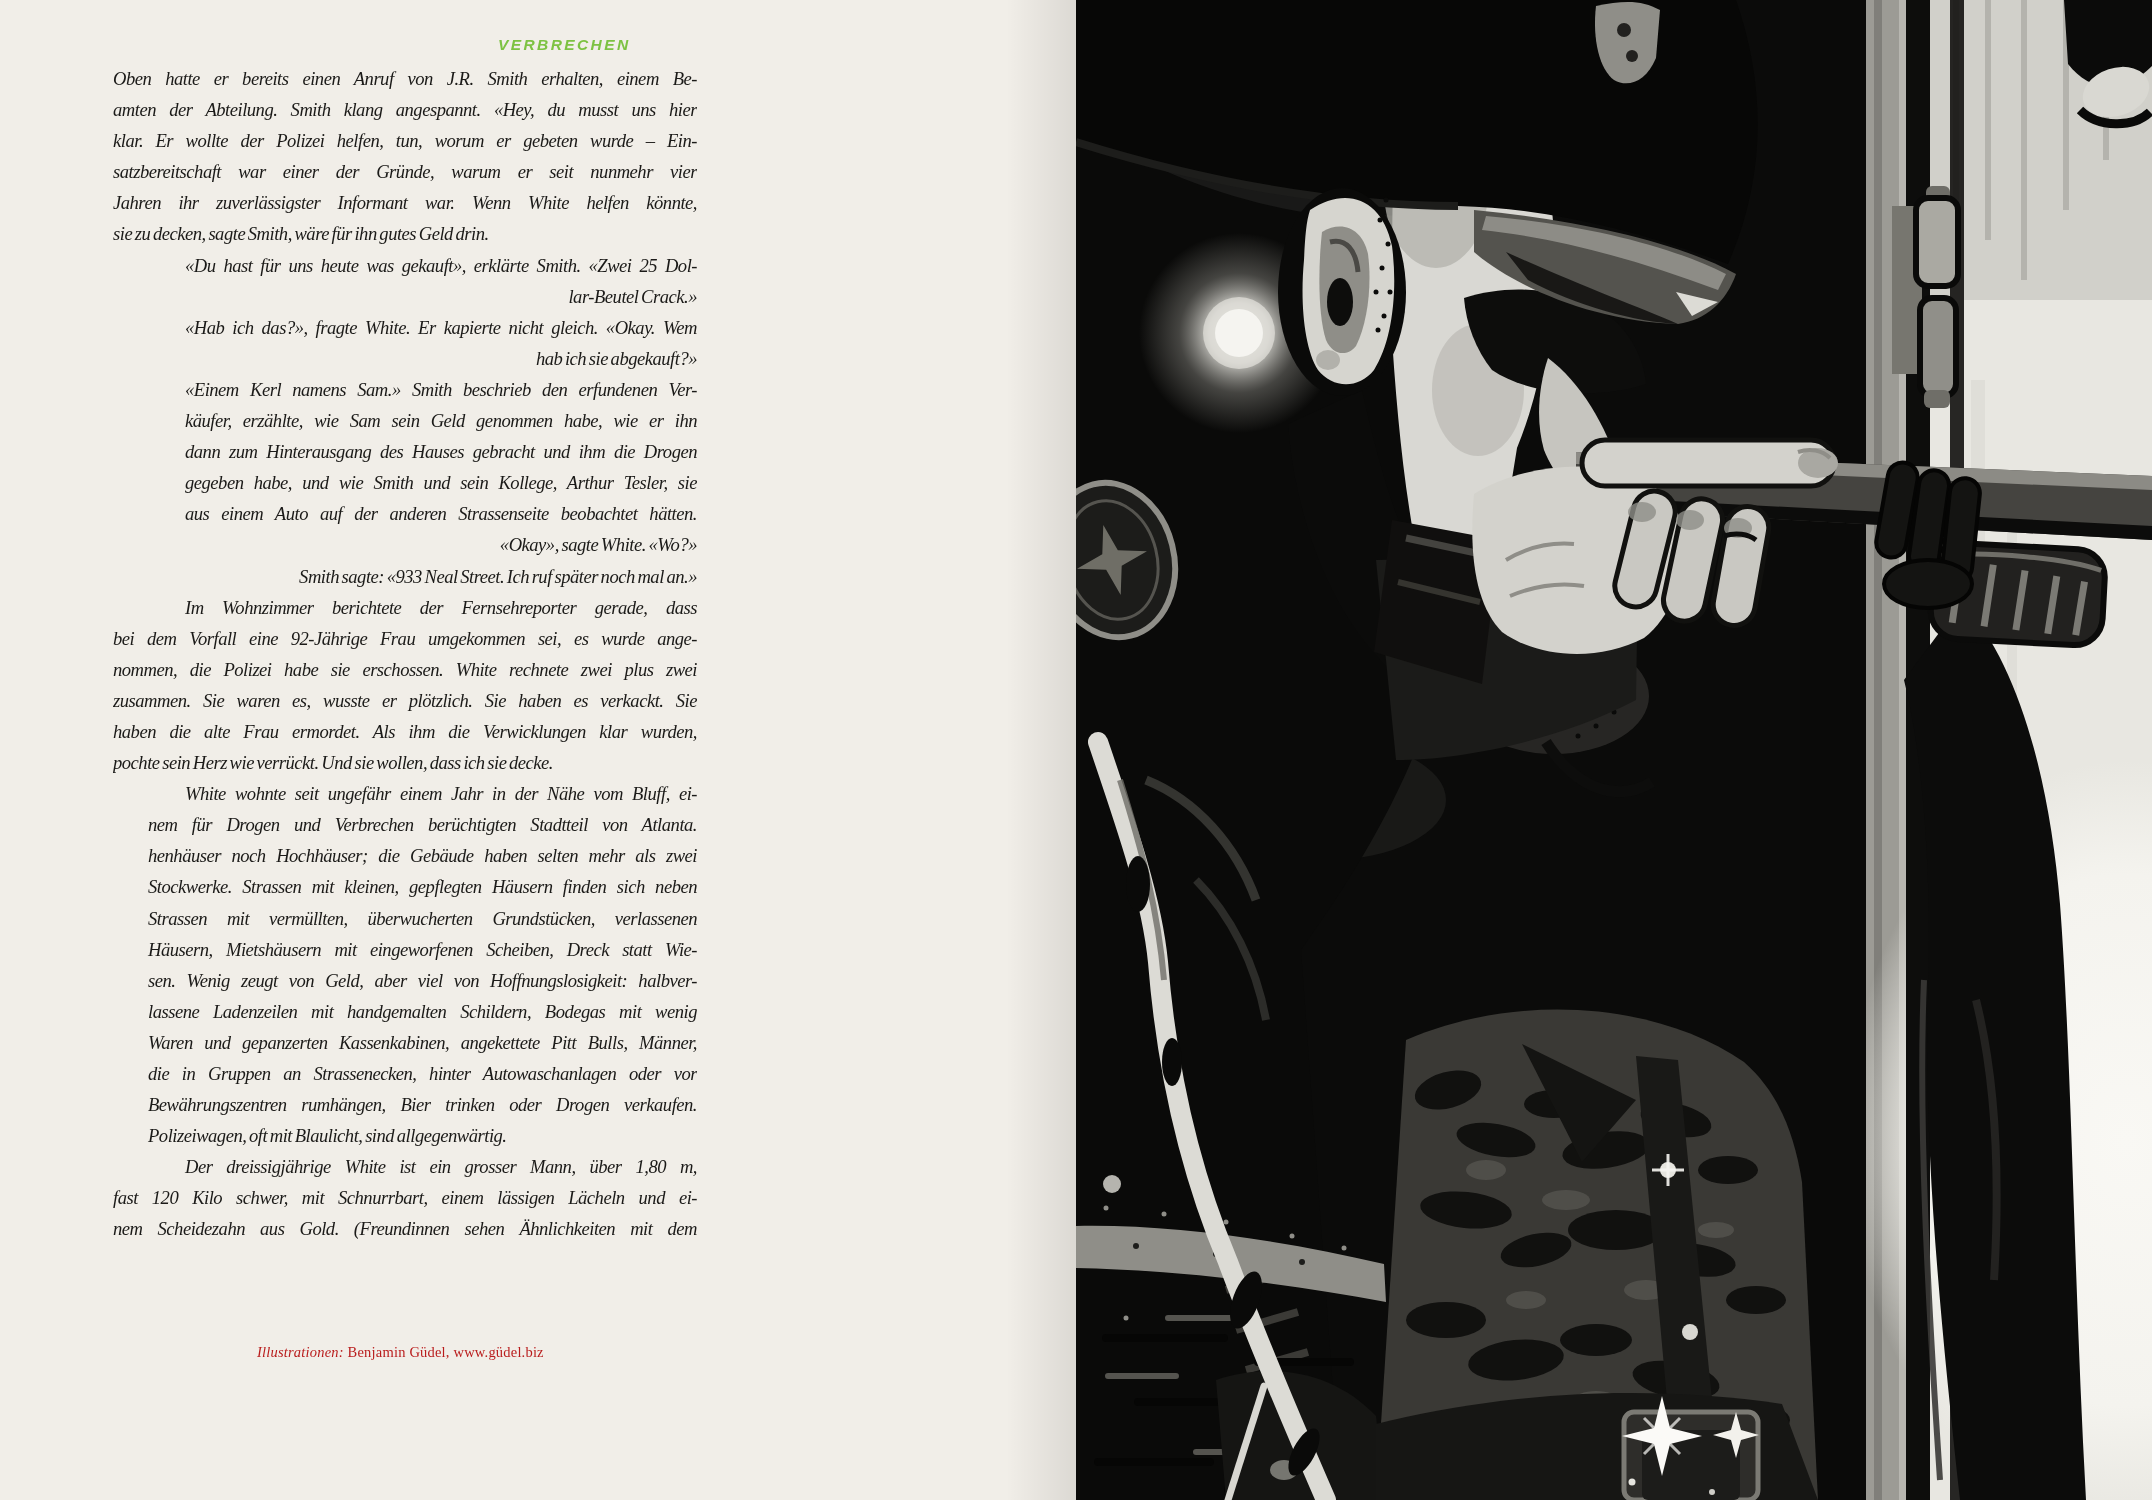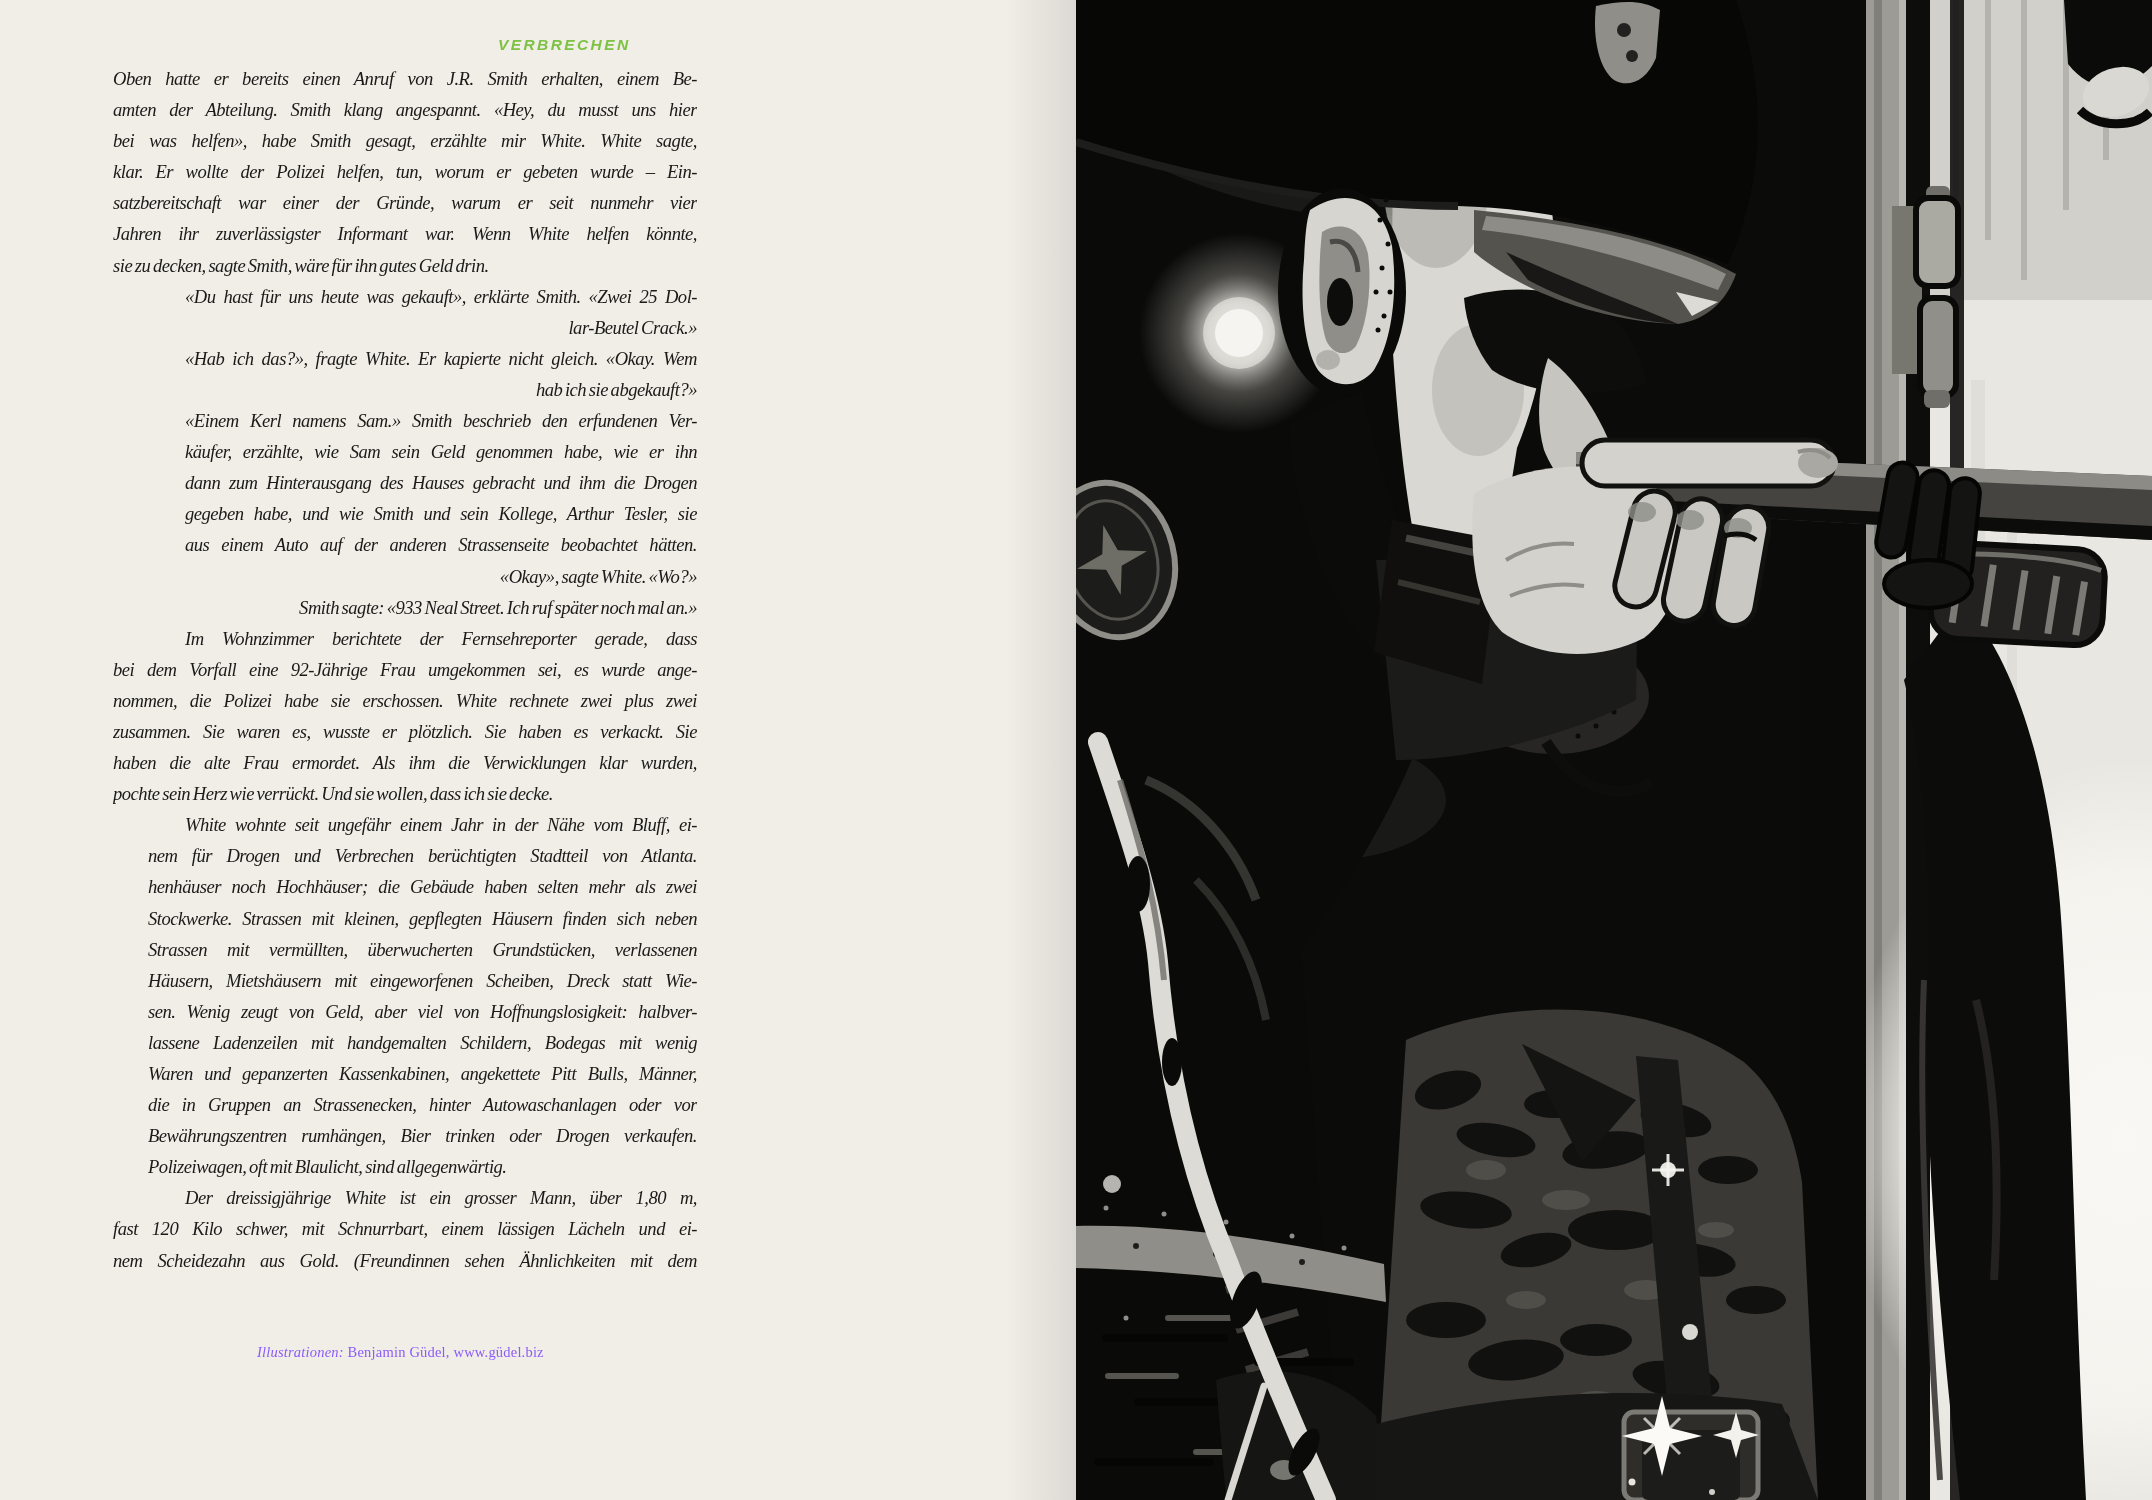--- a/index.html
+++ b/index.html
@@ -8,38 +8,37 @@
   .spread{position:relative;width:2152px;height:1212px;}
   .page-left{position:absolute;left:0;top:0;width:1076px;height:1500px;background:#f1eee8;}
   .rubric{position:absolute;left:498px;top:36px;font-family:"Liberation Sans",sans-serif;
           font-style:italic;font-weight:700;font-size:15.5px;letter-spacing:2.4px;color:#7dc242;}
   .article{position:absolute;left:113px;top:63px;width:584px;color:#1b1a18;font-style:italic;}
   .line{height:31.1px;line-height:31.1px;font-size:18.6px;letter-spacing:-0.5px;word-spacing:-1.5px;
         white-space:nowrap;overflow:hidden;text-align:left;}
   .line.just{text-align:justify;text-align-last:justify;}
   .ind35{padding-left:35px;}
   .ind72{padding-left:72px;text-align:right;}
-  .credit{position:absolute;left:257px;top:1344px;font-size:14.5px;letter-spacing:0.2px;color:#8b5cf6;}
+  .credit{position:absolute;left:257px;top:1344px;font-size:14.5px;letter-spacing:0.2px;color:#b91c1c;}
   .credit-prefix{font-style:italic;}
   .gutter-shade{position:absolute;right:0;top:0;width:70px;height:1500px;
                 background:linear-gradient(to right, rgba(0,0,0,0), rgba(0,0,0,0.09));pointer-events:none;}
   .page-right{position:absolute;left:1076px;top:0;width:1076px;height:1500px;background:#0b0b0a;}
   svg{display:block;}
 </style>
 </head>
 <body>
 
 <div class="spread">
 
   <section class="page-left">
     <div class="rubric">VERBRECHEN</div>
     <div class="article" id="article">
         <div class="line ind0 just">Oben hatte er bereits einen Anruf von J.R. Smith erhalten, einem Be-</div>
         <div class="line ind0 just">amten der Abteilung. Smith klang angespannt. «Hey, du musst uns hier</div>
-        <div class="line ind0 just">bei was helfen», habe Smith gesagt, erzählte mir White. White sagte,</div>
         <div class="line ind0 just">klar. Er wollte der Polizei helfen, tun, worum er gebeten wurde – Ein-</div>
         <div class="line ind0 just">satzbereitschaft war einer der Gründe, warum er seit nunmehr vier</div>
         <div class="line ind0 just">Jahren ihr zuverlässigster Informant war. Wenn White helfen könnte,</div>
         <div class="line ind0">sie zu decken, sagte Smith, wäre für ihn gutes Geld drin.</div>
         <div class="line ind72 just">«Du hast für uns heute was gekauft», erklärte Smith. «Zwei 25 Dol-</div>
         <div class="line ind72">lar-Beutel Crack.»</div>
         <div class="line ind72 just">«Hab ich das?», fragte White. Er kapierte nicht gleich. «Okay. Wem</div>
         <div class="line ind72">hab ich sie abgekauft?»</div>
         <div class="line ind72 just">«Einem Kerl namens Sam.» Smith beschrieb den erfundenen Ver-</div>
         <div class="line ind72 just">käufer, erzählte, wie Sam sein Geld genommen habe, wie er ihn</div>

